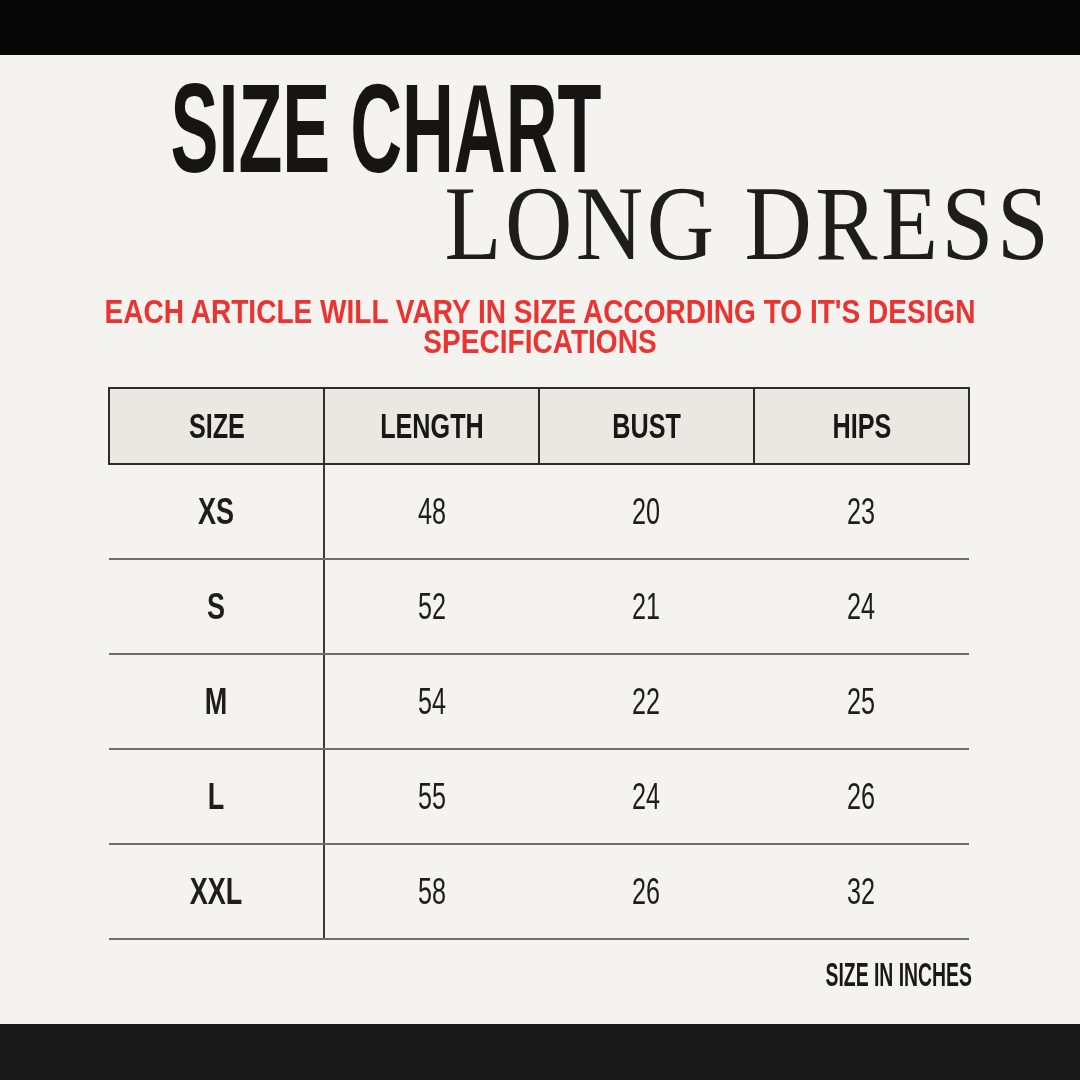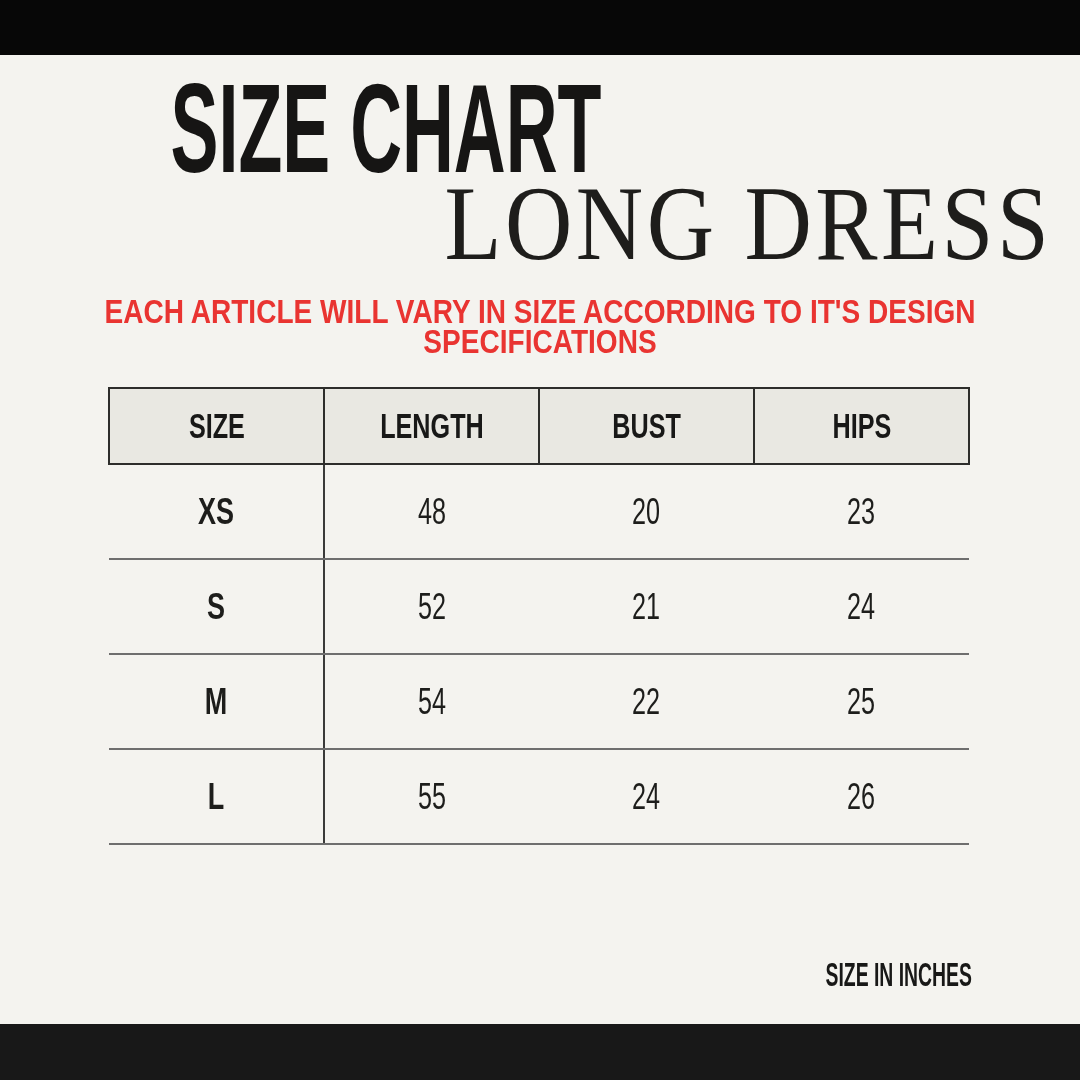--- a/index.html
+++ b/index.html
@@ -128,20 +128,26 @@
         <td><span class="cell-text">54</span></td>
         <td><span class="cell-text">22</span></td>
         <td><span class="cell-text">25</span></td>
       </tr>
       <tr>
         <td class="size-col"><span class="cell-text size-label">L</span></td>
         <td><span class="cell-text">55</span></td>
         <td><span class="cell-text">24</span></td>
         <td><span class="cell-text">26</span></td>
       </tr>
+      <tr>
+        <td class="size-col"><span class="cell-text size-label">XXL</span></td>
+        <td><span class="cell-text">58</span></td>
+        <td><span class="cell-text">26</span></td>
+        <td><span class="cell-text">32</span></td>
+      </tr>
     </tbody>
   </table>
 
   <div class="units-note">SIZE IN INCHES</div>
 
   <div class="bar-bottom"></div>
 
 </div>
 
 </body></html>

